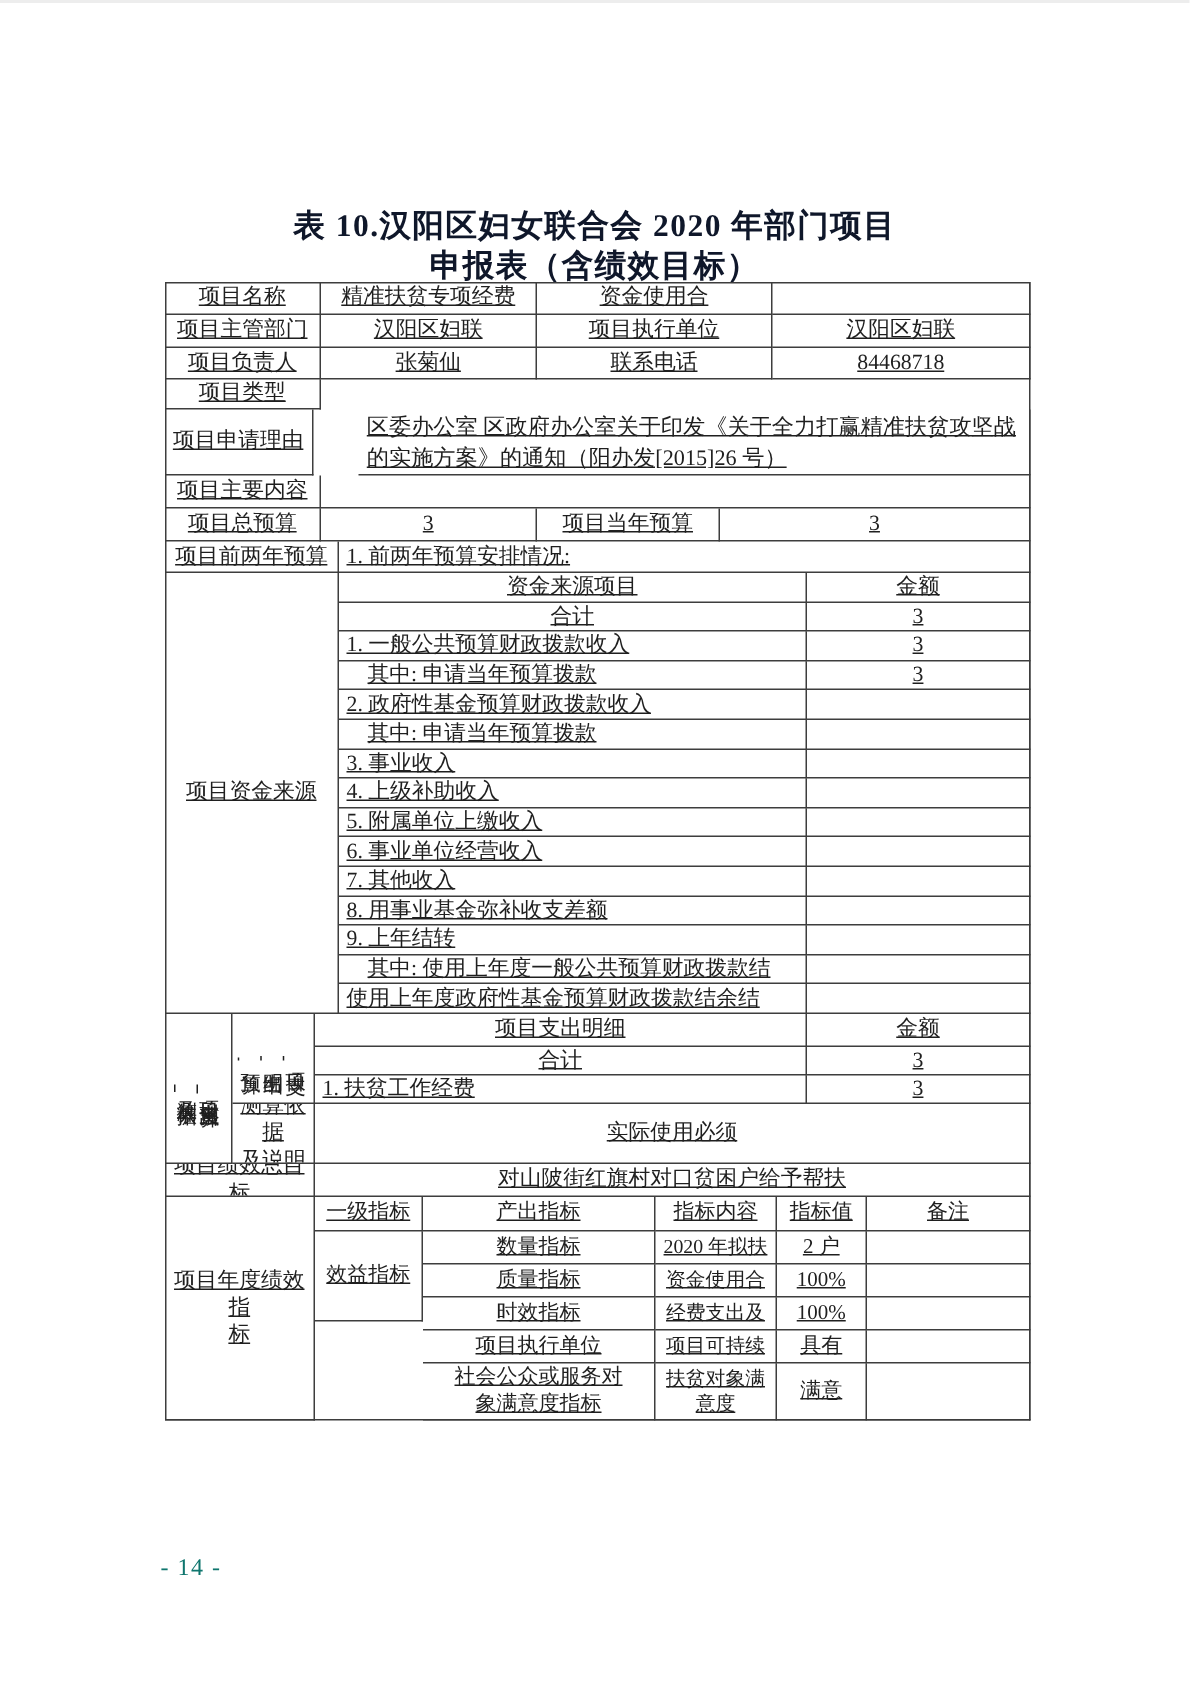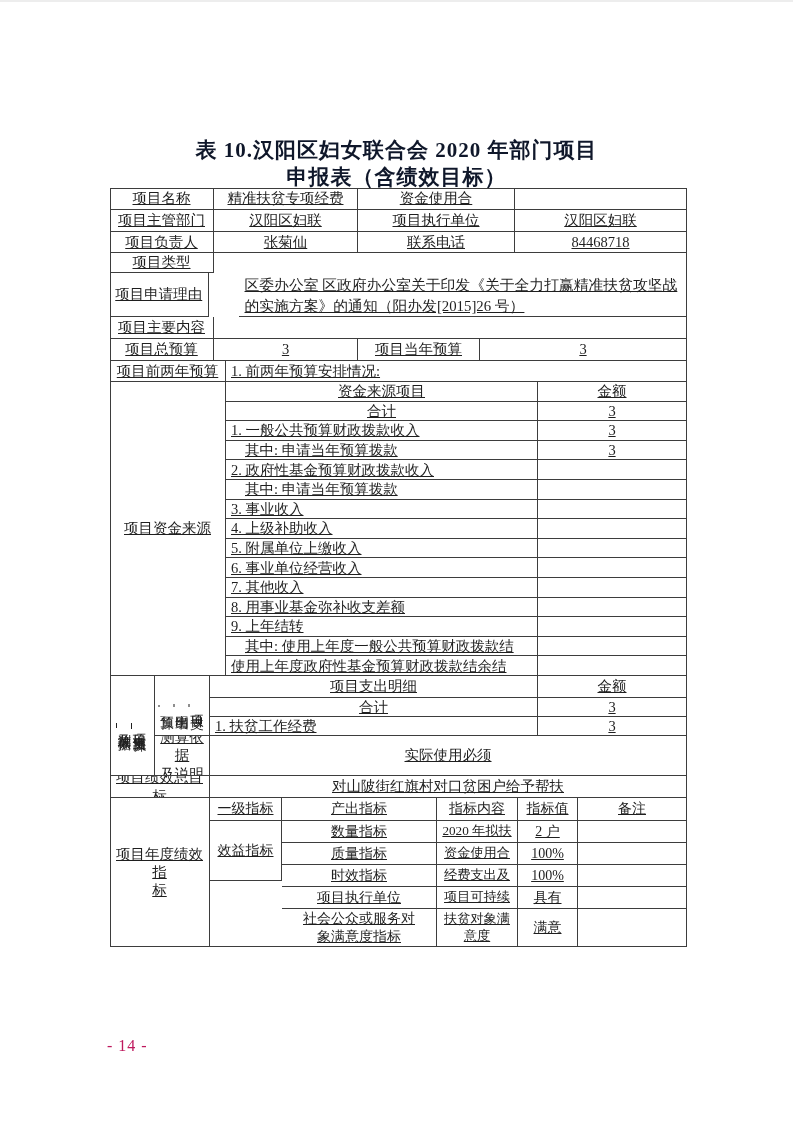--- a/index.html
+++ b/index.html
@@ -45,21 +45,21 @@
   .reason-text{align-items:flex-start;padding:2px 6px;line-height:21px;font-size:14.8px;margin-left:30px;}
   .ind{font-size:14px;}
   .ind-content{font-size:13.2px;}
   .checkrow{justify-content:flex-start;padding-left:8px;}
   .cbox{width:13px;height:13px;border:1px solid #333;position:relative;display:inline-block;
     flex:0 0 auto;}
   .cbox .tick{position:absolute;left:1px;top:-6px;font-size:15px;color:#222;
     font-family:"DejaVu Sans",sans-serif;}
   .opt{white-space:nowrap;}
   .gap1{margin-left:14px}.gap2{margin-left:56px}
-  .footer{position:absolute;left:107px;top:1037px;font-size:16px;color:#be185d;
+  .footer{position:absolute;left:107px;top:1037px;font-size:16px;color:#0f766e;
     letter-spacing:1px;}
 </style>
 </head>
 <body>
 
 <div class="scan-edge"></div>
 
 <div class="title title1">表 10.汉阳区妇女联合会 2020 年部门项目</div>
 <div class="title title2">申报表（含绩效目标）</div>
 

